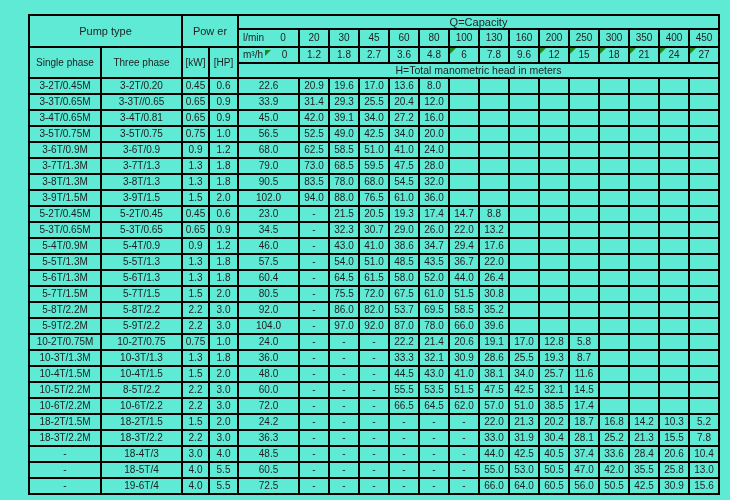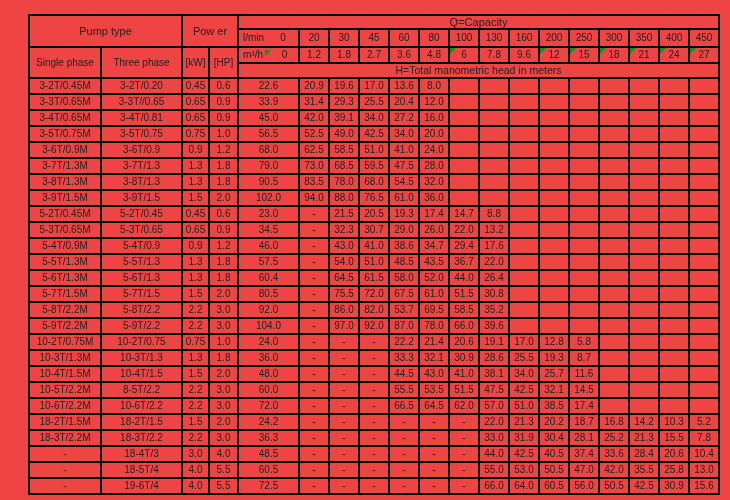--- a/index.html
+++ b/index.html
@@ -1,18 +1,18 @@
 <!DOCTYPE html>
 <html><head>
 <meta charset="utf-8">
 <style>
   html,body{margin:0;padding:0;background:#ffffff;}
   body{width:730px;height:500px;overflow:hidden;
        font-family:"Liberation Sans",sans-serif;color:#1f1f1f;}
-  .page{position:relative;width:730px;height:500px;background:#ef4444;}
+  .page{position:relative;width:730px;height:500px;background:#5eead4;}
   table.pump-table{
     position:absolute;left:28px;top:14px;
     width:690px;border-collapse:collapse;table-layout:fixed;
     font-size:10px;line-height:1;
   }
   table.pump-table th, table.pump-table td{
     border:2px solid #000;
     padding:0;margin:0;
     font-weight:normal;
     text-align:center;

